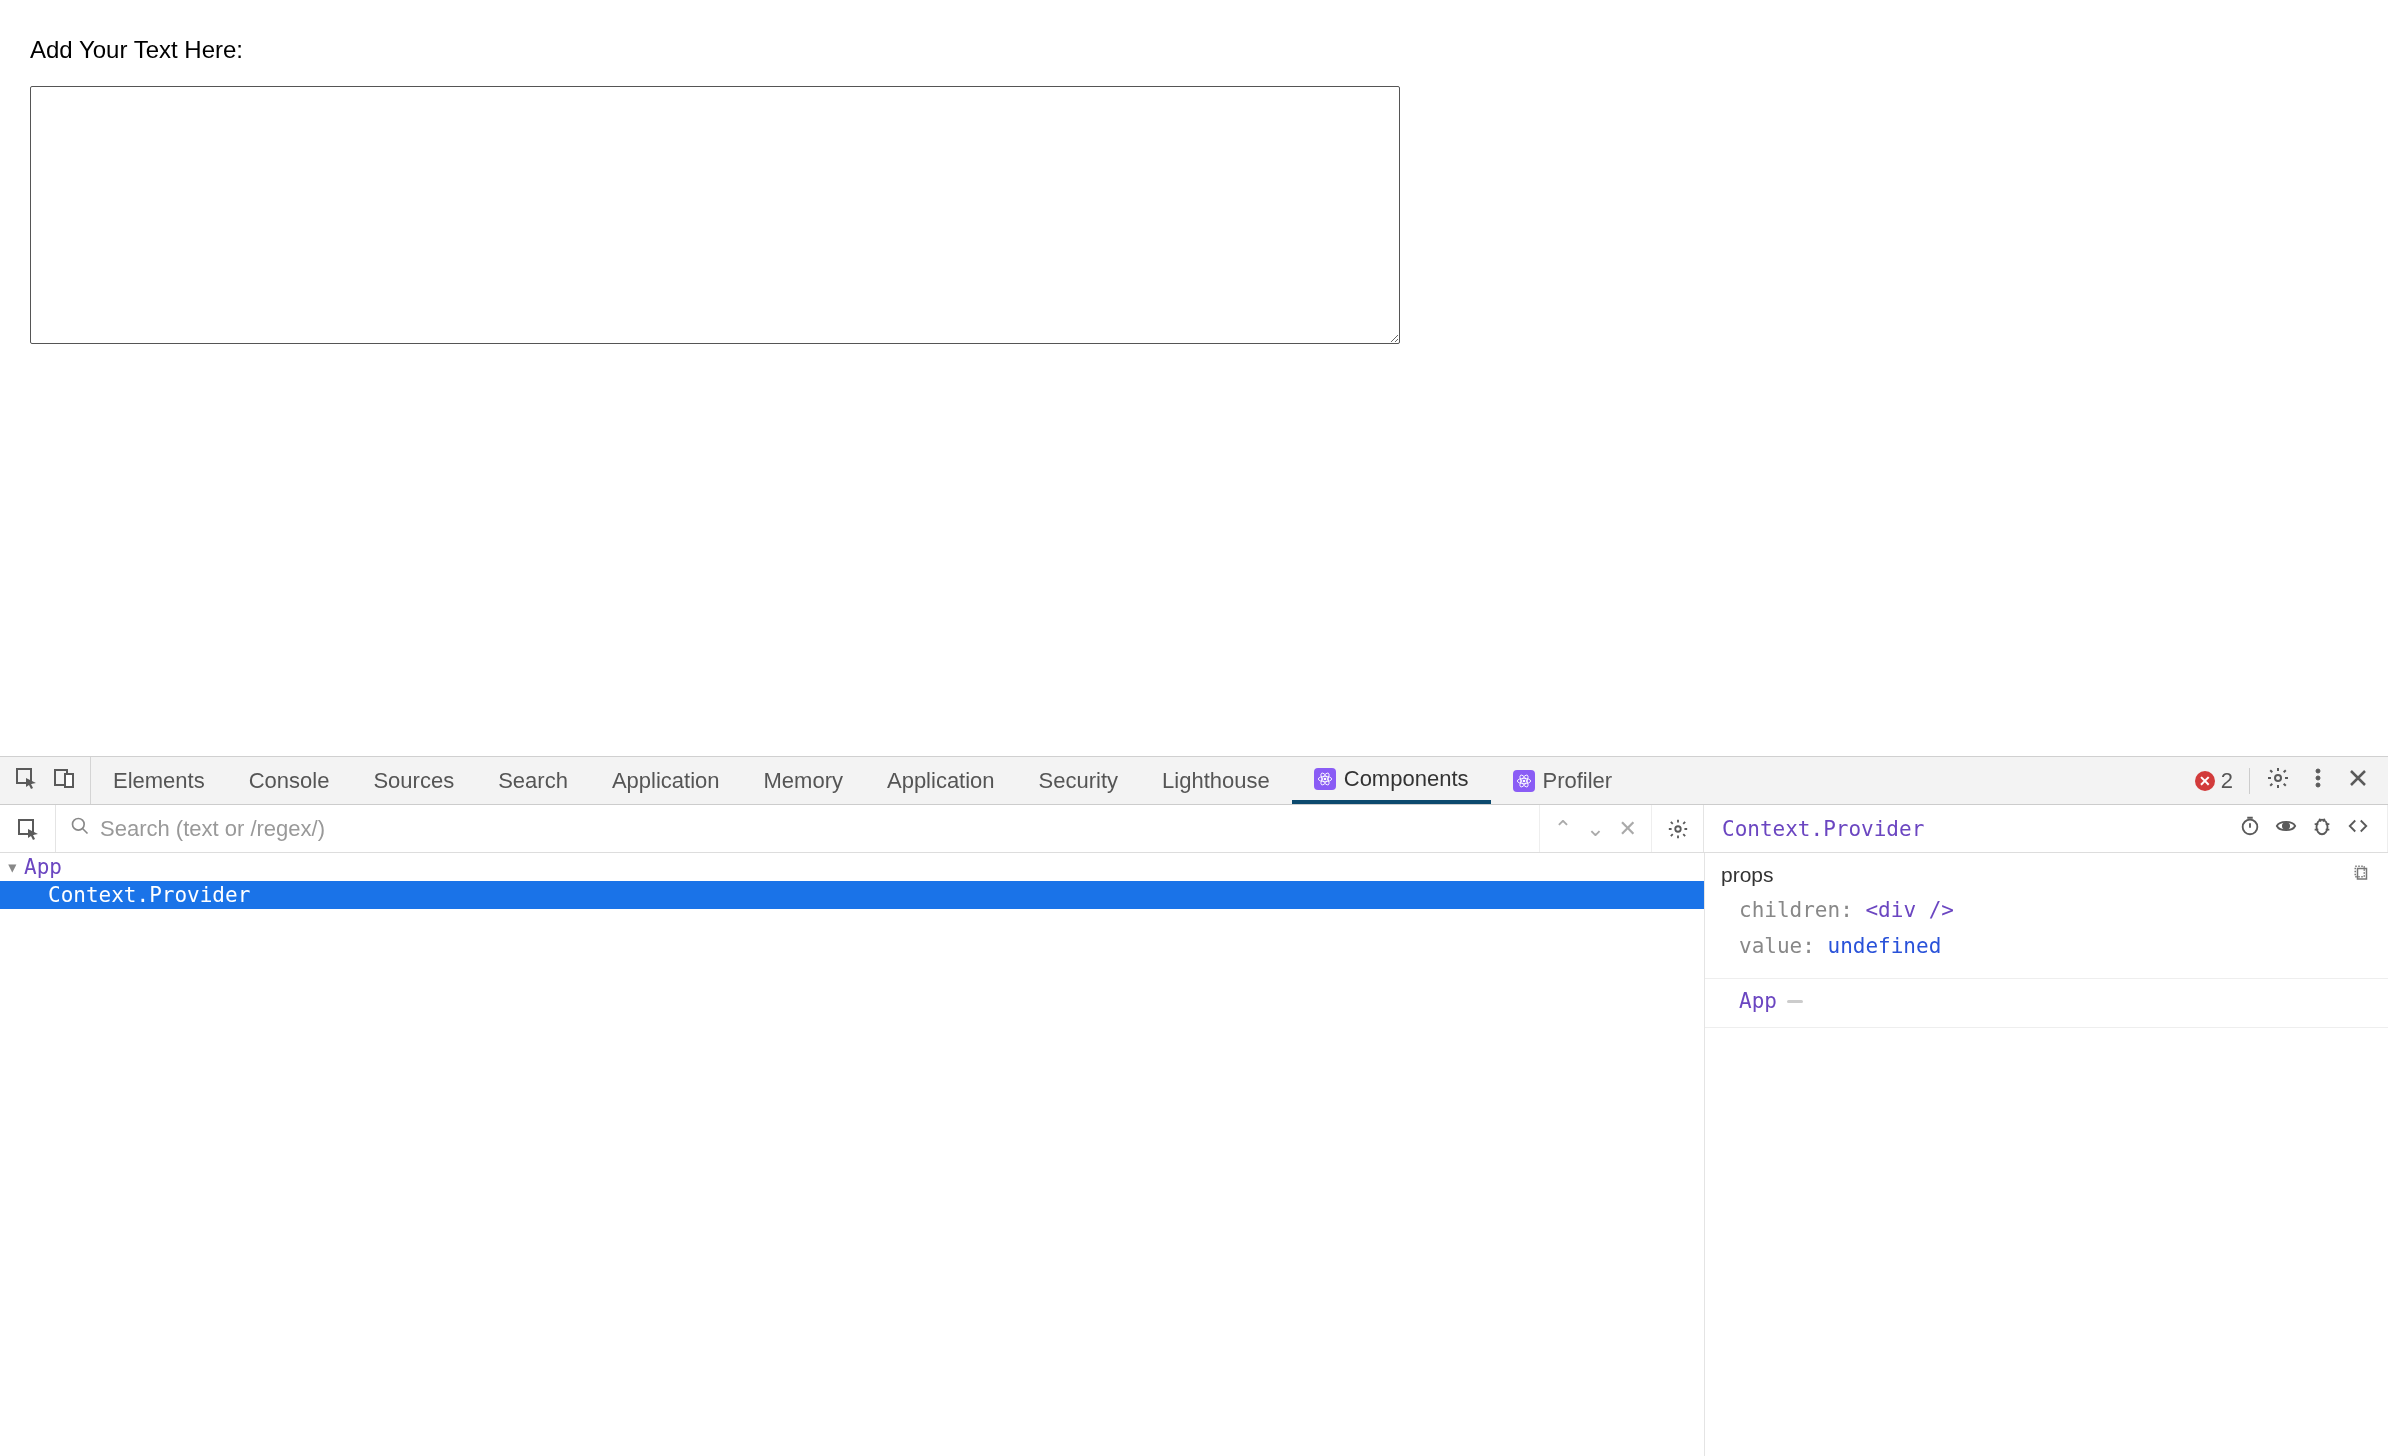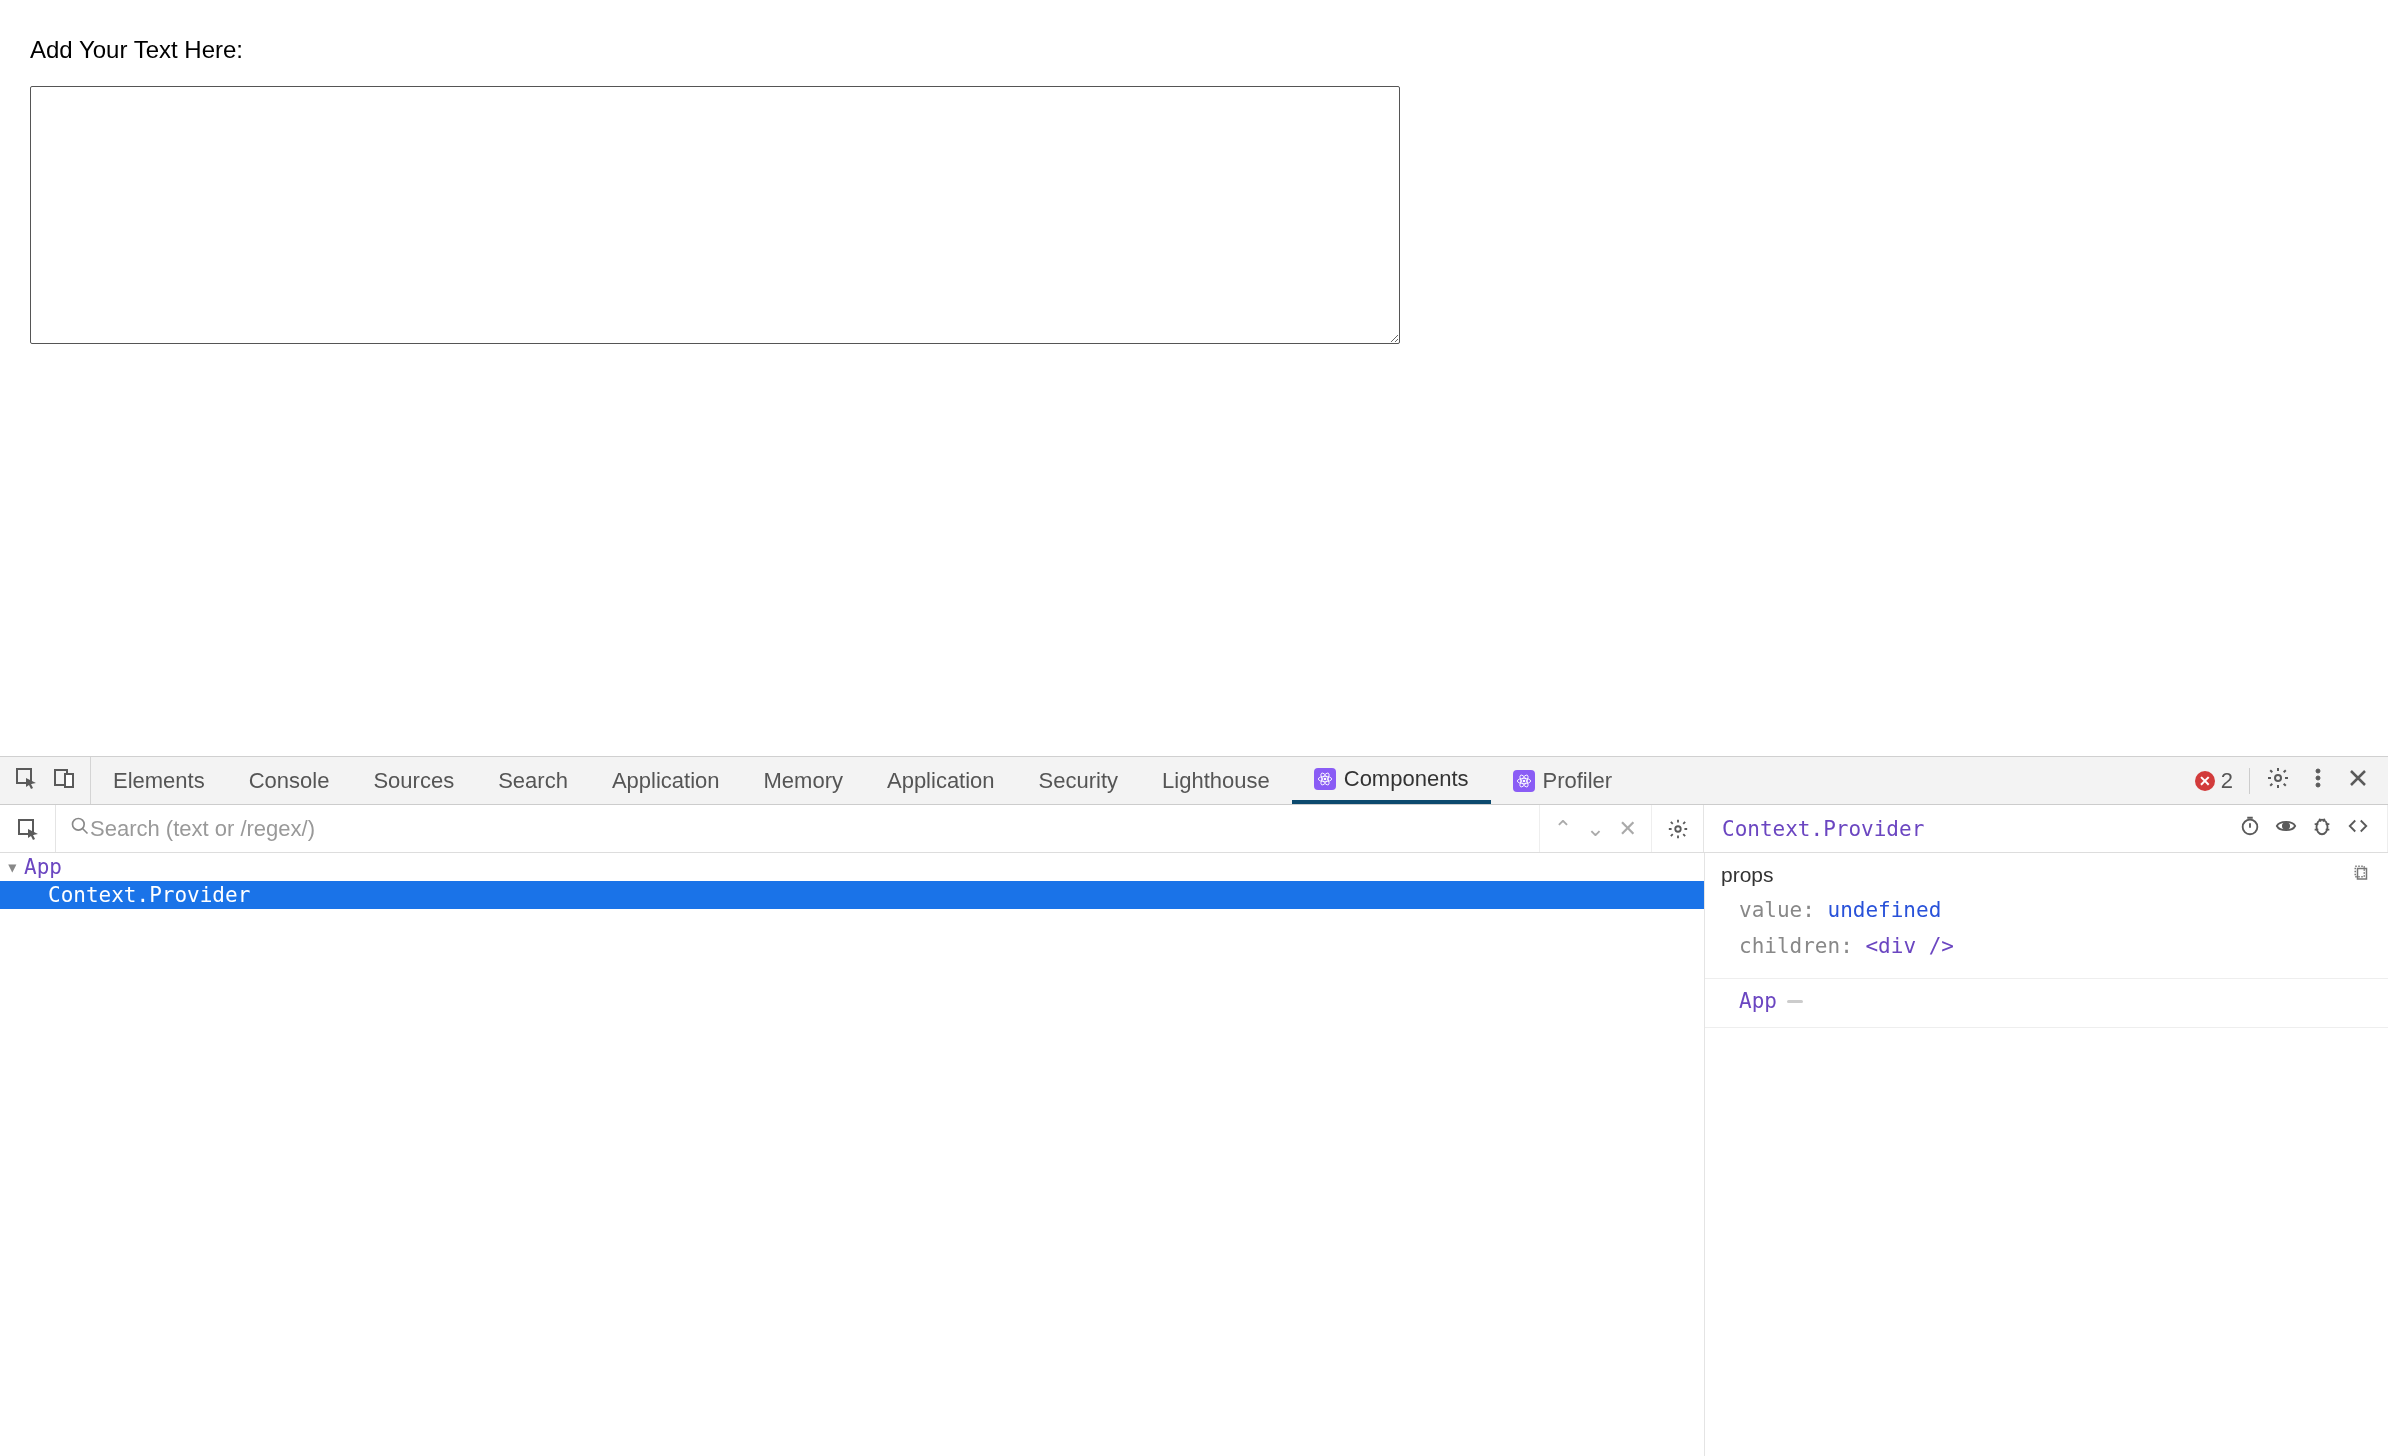--- a/index.html
+++ b/index.html
@@ -99,21 +99,21 @@
   }
   .rdt-left {
     display:flex; align-items:center; flex:1; height:100%;
   }
   .rdt-pick {
     width:56px; display:flex; align-items:center; justify-content:center;
     height:100%; border-right:1px solid #e4e4e4;
   }
   .rdt-pick svg { width:24px; height:24px; stroke:#5a5a5a; fill:none;}
   .rdt-search {
-    flex:1; display:flex; align-items:center; padding:0 14px;
+    flex:1; display:flex; align-items:center; gap:10px; padding:0 14px;
   }
   .rdt-search svg { width:20px; height:20px; stroke:#888; fill:none;}
   .rdt-search input {
     border:none; outline:none; font-size:22px; flex:1; color:#333; background:transparent;
   }
   .rdt-search input::placeholder { color:#999; }
   .rdt-nav {
     display:flex; align-items:center; gap:14px; padding:0 14px;
     color:#aaa; border-left:1px solid #eee; border-right:1px solid #eee; height:100%;
   }
@@ -324,24 +324,24 @@
     <div class="details">
       <div class="section">
         <div class="section-head">
           <span>props</span>
           <span><svg viewBox="0 0 24 24">
                 <rect x="6" y="6" width="12" height="14" stroke-width="2"></rect>
                 <rect x="3" y="3" width="12" height="14" stroke-width="2" stroke-dasharray="2 2"></rect>
               </svg></span>
         </div>
         <div class="kv">
+          <span class="key">children</span><span class="colon">: </span><span class="tag">&lt;div /&gt;</span>
+        </div>
+        <div class="kv">
           <span class="key">value</span><span class="colon">: </span><span class="undef">undefined</span>
-        </div>
-        <div class="kv">
-          <span class="key">children</span><span class="colon">: </span><span class="tag">&lt;div /&gt;</span>
         </div>
       </div>
       <div class="section">
         <div class="rendered-app">
           <span>App</span>
           <span class="dash"></span>
         </div>
       </div>
     </div>
   </div>

